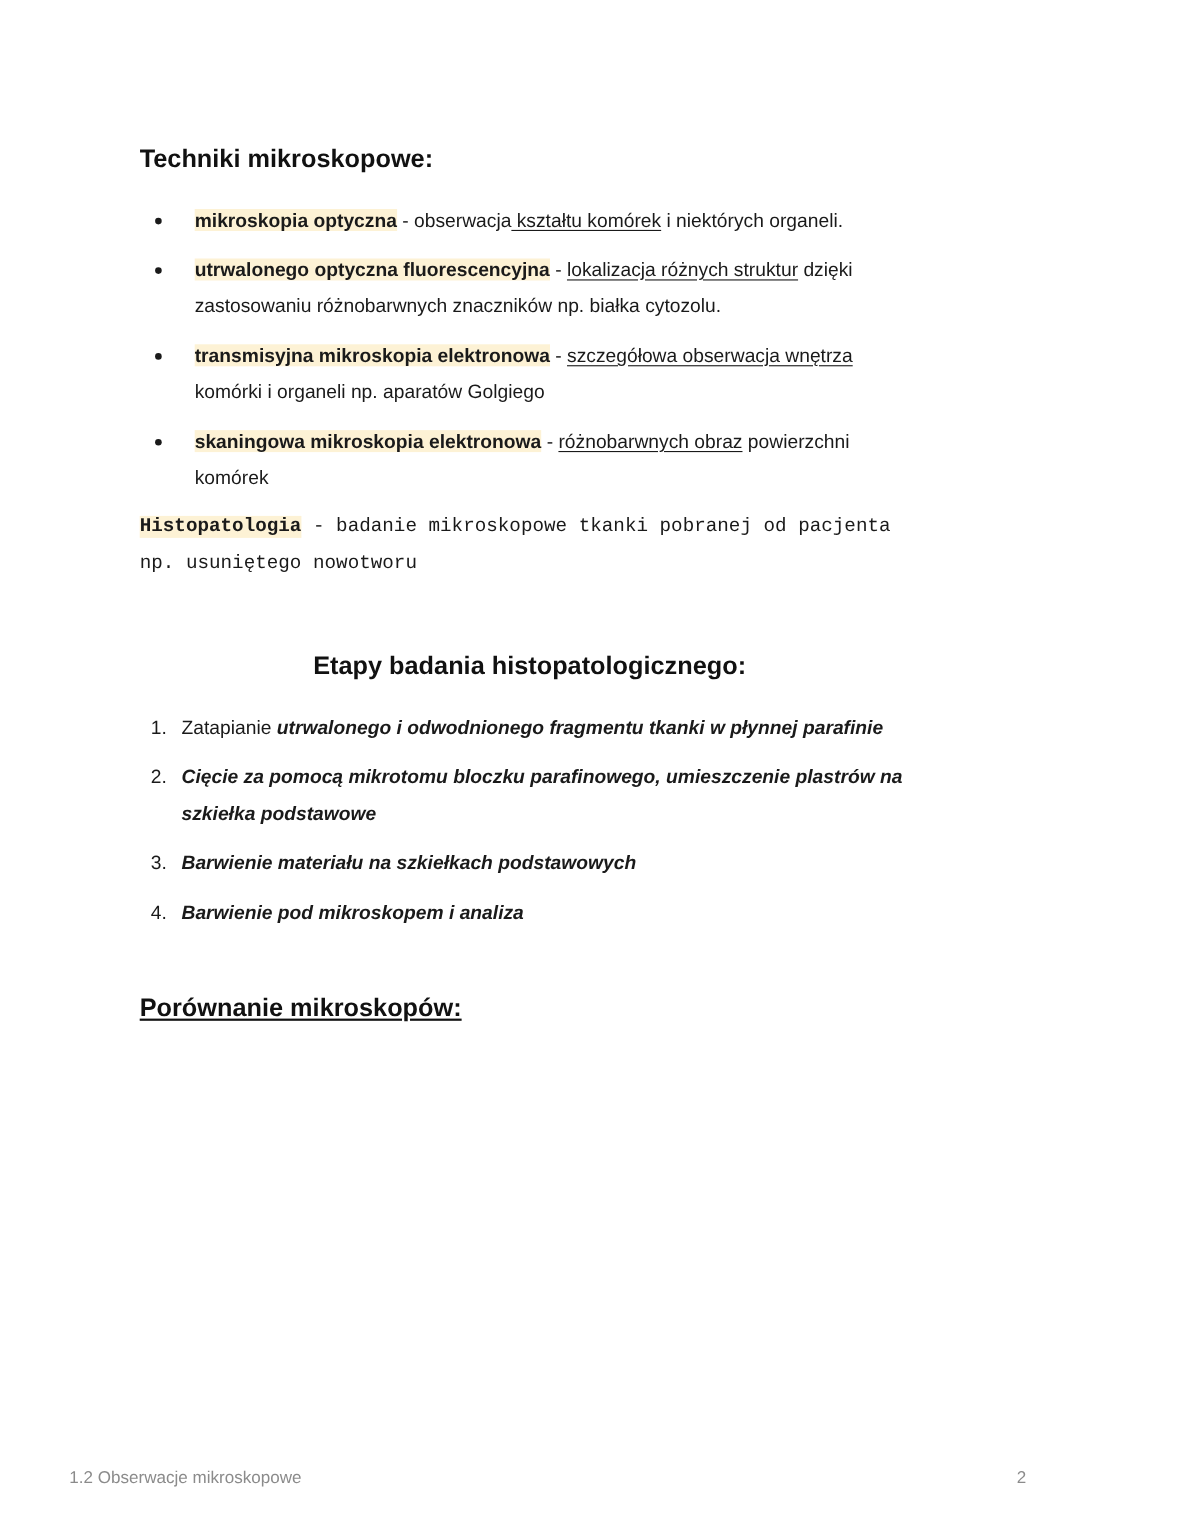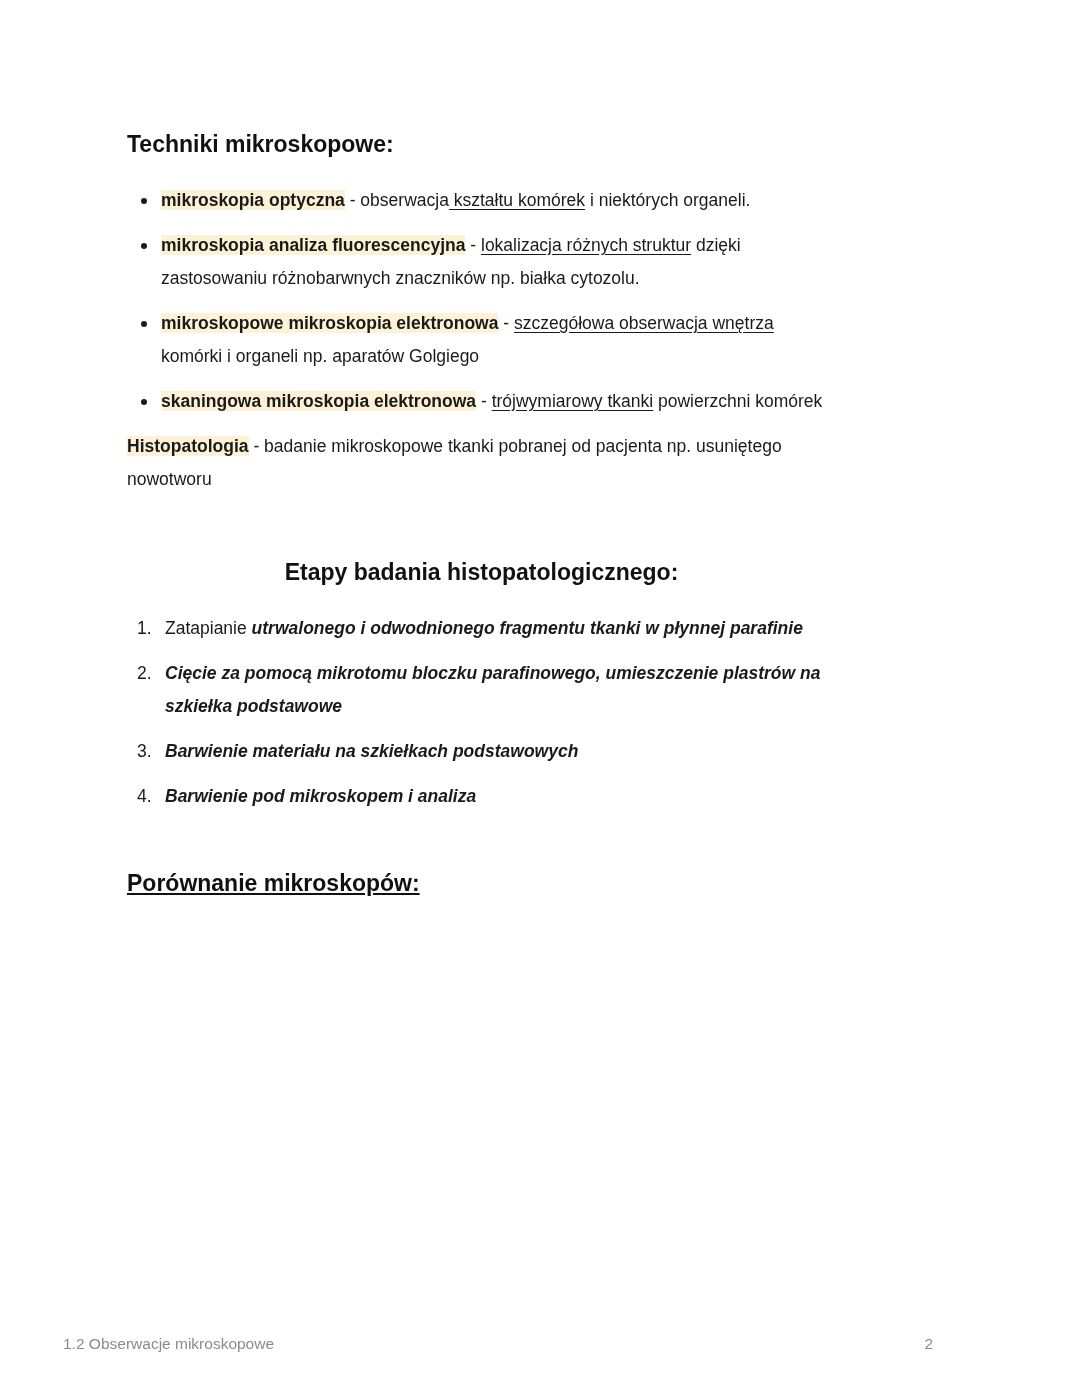--- a/index.html
+++ b/index.html
@@ -20,38 +20,39 @@
   .content {
     padding: 130px 160px 0 127px;
   }
   h1 {
     font-size: 23px;
     line-height: 28px;
     font-weight: 700;
     margin: 0 0 26px 0;
     color: #111111;
   }
-  .sp-para   { margin-top: 52px; }
+  .sp-para   { margin-top: 52px; font-family: Liberation Mono, monospace; }
   .sp-etapy  { margin-top: 62px; text-align: center; }
   .sp-porown { margin-top: 56px; text-decoration: underline; }
 
   .doc-text {
     font-size: 17.5px;
     line-height: 33px;
   }
   ul.bullets, ol.steps {
     list-style: none;
     margin: 0;
     padding: 0;
   }
   li.bullet {
     display: flex;
     align-items: flex-start;
     margin: 0 0 12px 0;
     padding-left: 14px;
+    gap: 16px;
   }
   .dot {
     flex: 0 0 auto;
     width: 6px;
     height: 6px;
     border-radius: 50%;
     background: #1a1a1a;
     margin: 14px 14px 0 0;
   }
   li.step {
@@ -93,29 +94,29 @@
 
     <h1>Techniki mikroskopowe:</h1>
 
     <ul class="bullets doc-text">
       <li class="bullet">
         <span class="dot"></span>
         <span class="runs"><span class="b hl">mikroskopia optyczna</span><span> - obserwacja</span><span class="u"> kształtu komórek</span><span> i niektórych organeli.</span></span>
       </li>
       <li class="bullet">
         <span class="dot"></span>
-        <span class="runs"><span class="b hl">mikroskopia analiza fluorescencyjna</span><span> - </span><span class="u">lokalizacja różnych struktur</span><span> dzięki zastosowaniu różnobarwnych znaczników np. białka cytozolu.</span></span>
+        <span class="runs"><span class="b hl">utrwalonego optyczna fluorescencyjna</span><span> - </span><span class="u">lokalizacja różnych struktur</span><span> dzięki zastosowaniu różnobarwnych znaczników np. białka cytozolu.</span></span>
       </li>
       <li class="bullet">
         <span class="dot"></span>
-        <span class="runs"><span class="b hl">mikroskopowe mikroskopia elektronowa</span><span> - </span><span class="u">szczegółowa obserwacja wnętrza</span><span> komórki i organeli np. aparatów Golgiego</span></span>
+        <span class="runs"><span class="b hl">transmisyjna mikroskopia elektronowa</span><span> - </span><span class="u">szczegółowa obserwacja wnętrza</span><span> komórki i organeli np. aparatów Golgiego</span></span>
       </li>
       <li class="bullet">
         <span class="dot"></span>
-        <span class="runs"><span class="b hl">skaningowa mikroskopia elektronowa</span><span> - </span><span class="u">trójwymiarowy tkanki</span><span> powierzchni komórek</span></span>
+        <span class="runs"><span class="b hl">skaningowa mikroskopia elektronowa</span><span> - </span><span class="u">różnobarwnych obraz</span><span> powierzchni komórek</span></span>
       </li>
     </ul>
 
     <p class="para doc-text sp-para"><span class="b hl">Histopatologia</span><span> - badanie mikroskopowe tkanki pobranej od pacjenta np. usuniętego nowotworu</span></p>
 
     <h1 class="sp-etapy">Etapy badania histopatologicznego:</h1>
 
     <ol class="steps doc-text">
       <li class="step">
         <span class="num">1.</span>

